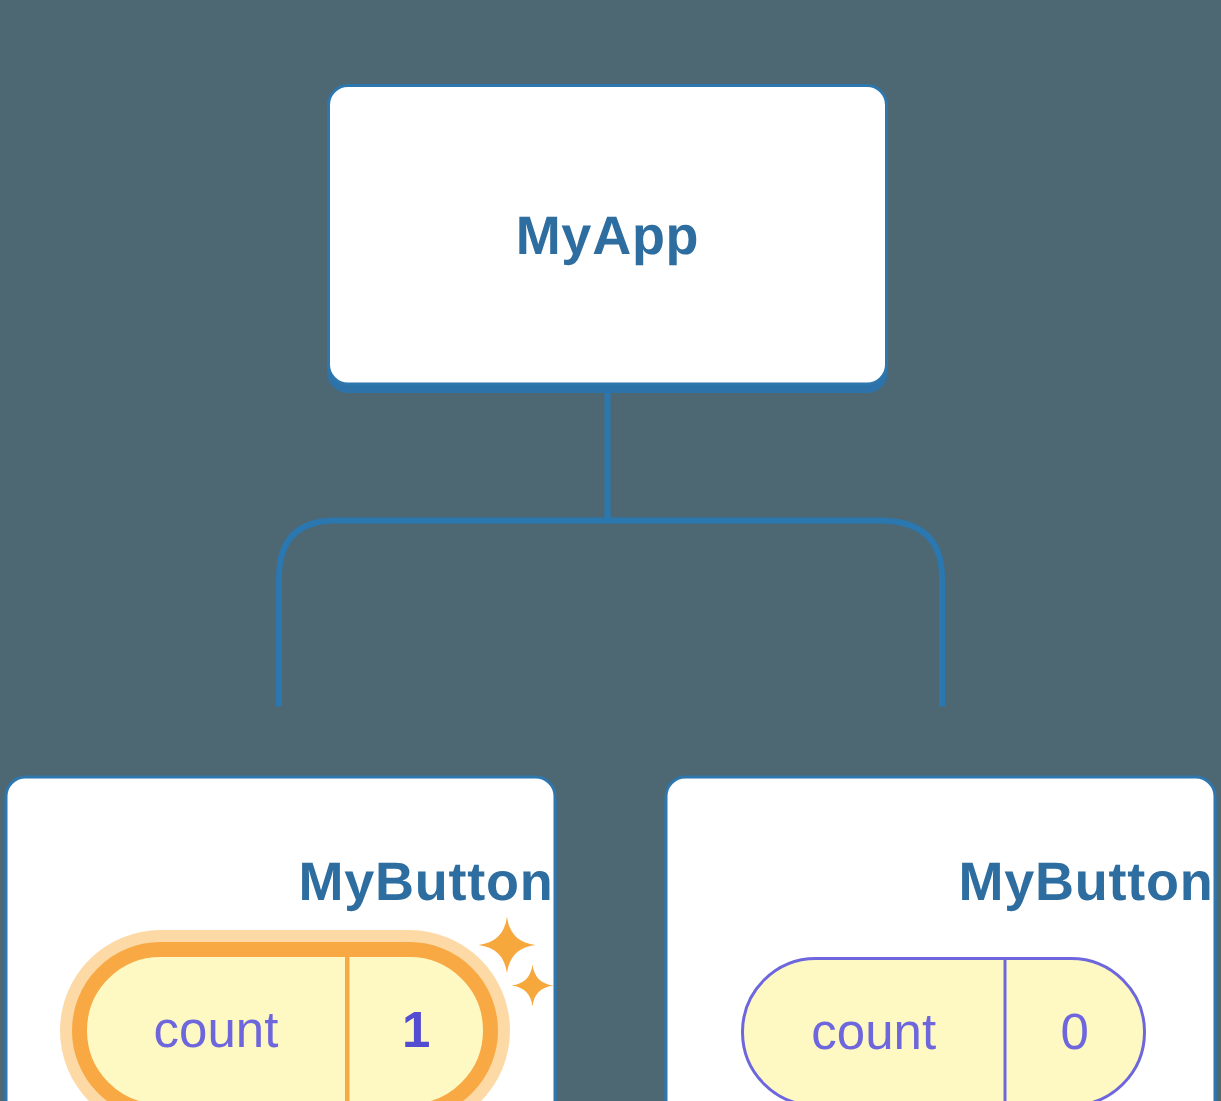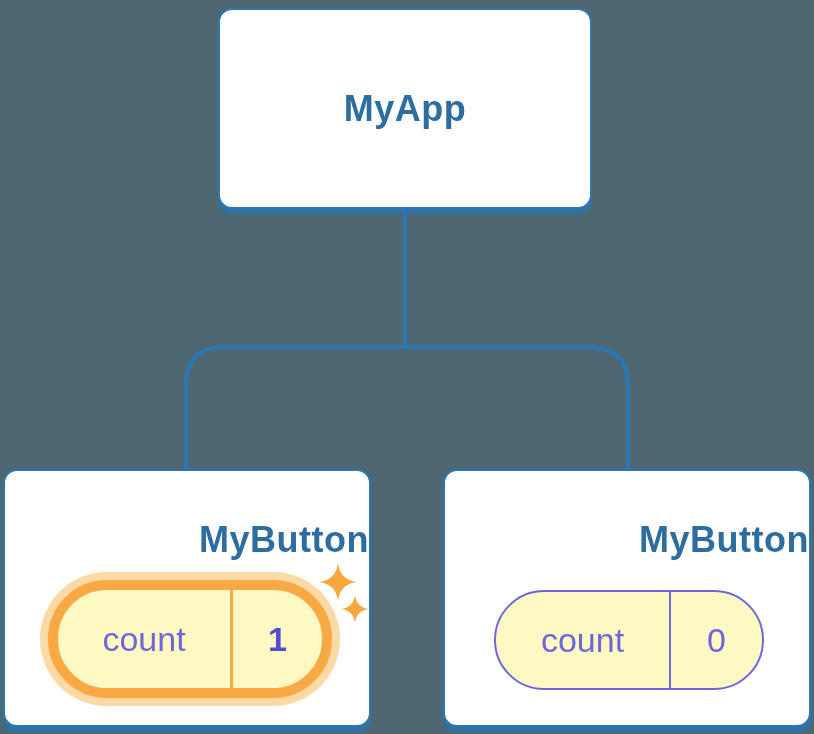--- a/index.html
+++ b/index.html
@@ -14,20 +14,21 @@
   .connectors { position: absolute; left: 0; top: 0; z-index: 0; }
 
   .node {
     position: absolute;
     background: #ffffff;
     border: 2px solid #2e77ae;
     border-radius: 14px;
     box-shadow: 0 5px 0 #2d73a9;
     z-index: 1;
     box-sizing: border-box;
+    margin-top: 48px;
   }
   .node-root {
     left: 218px; top: 8px; width: 374px; height: 201px;
     display: flex; align-items: center; justify-content: center;
   }
   .node-label {
     font-size: 36px; font-weight: 600; color: #2e6d9f;
     letter-spacing: 0.5px;
   }
   .node-child { top: 469px; width: 368px; height: 258px; }

